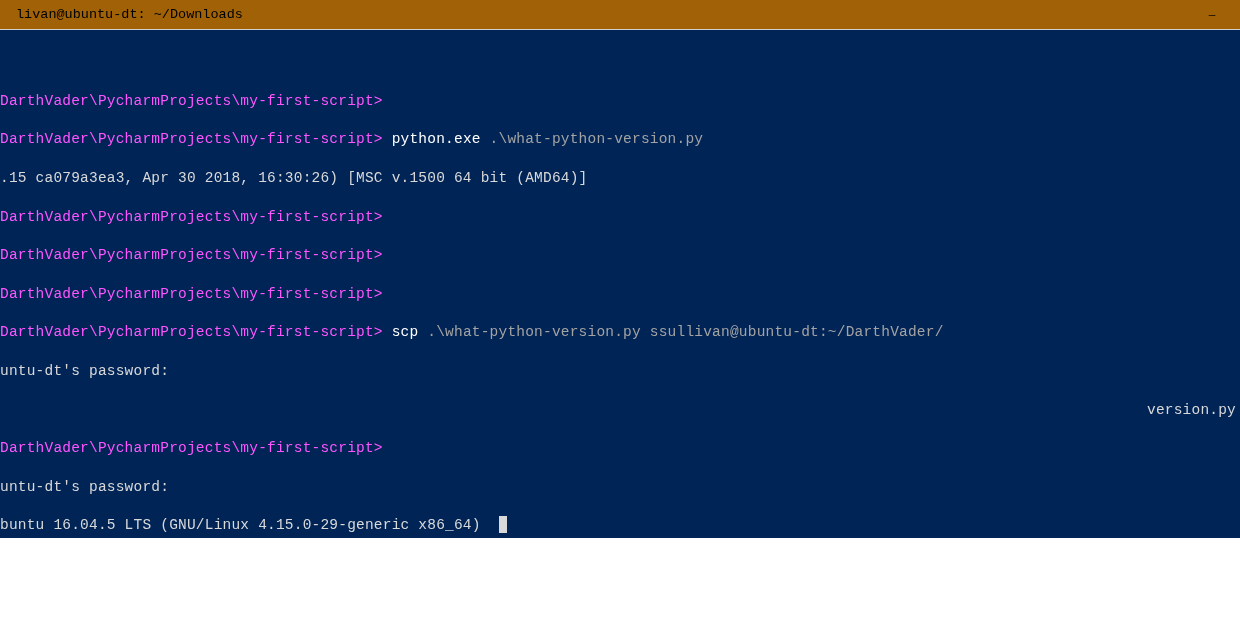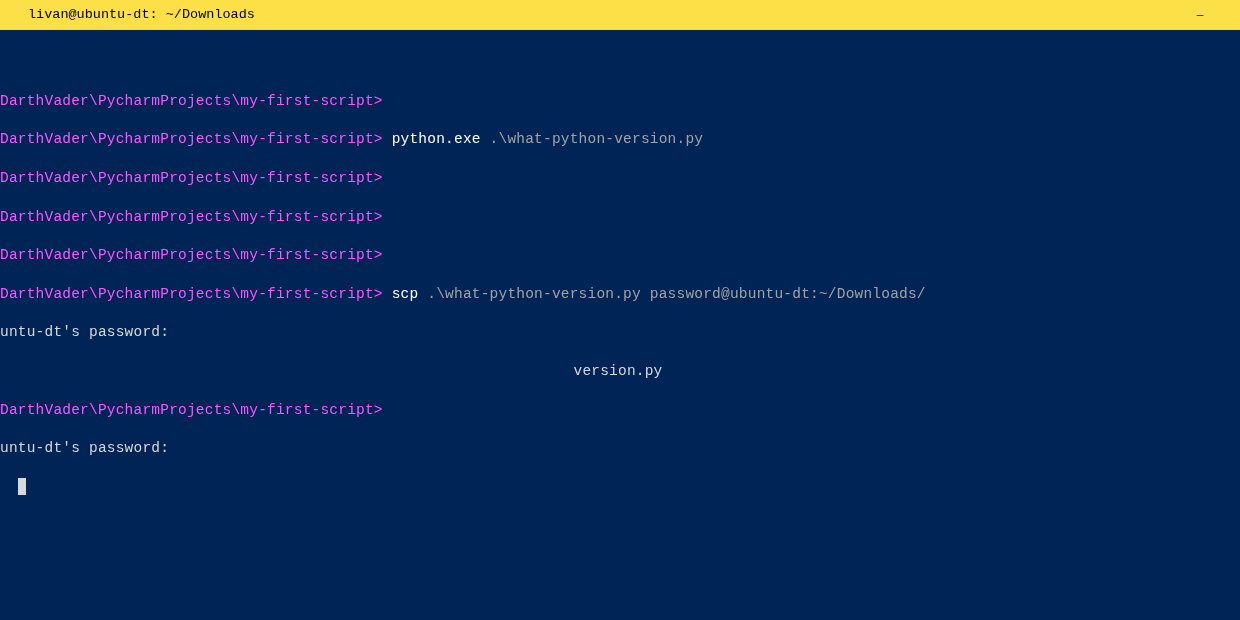--- a/index.html
+++ b/index.html
@@ -10,26 +10,26 @@
     body {
       width: 1240px;
       height: 620px;
       font-family: Consolas, 'Courier New', monospace;
       font-size: 14.5px;
       background: #fff;
       overflow: hidden;
     }
     .titlebar {
       height: 30px;
-      background: #fde047;
+      background: #a16207;
       border-bottom: 1px solid #d0d0d0;
       display: flex;
       align-items: center;
       justify-content: space-between;
-      padding: 0 26px;
+      padding: 0 14px;
       color: #000;
     }
     .title-text {
       font-size: 13.5px;
       padding-left: 2px;
     }
     .win-controls {
       display: flex;
       gap: 20px;
       align-items: center;
@@ -38,21 +38,21 @@
       width: 28px;
       height: 20px;
       display: flex;
       align-items: center;
       justify-content: center;
       font-size: 11px;
       color: #000;
       cursor: pointer;
     }
     .terminal {
-      height: 590px;
+      height: 508px;
       background: #012456;
       color: #d9d9d9;
       padding: 4px 4px 12px 0;
       line-height: 19.3px;
       white-space: pre;
       overflow: hidden;
       letter-spacing: 0.2px;
     }
     .line {
       min-height: 19.3px;
@@ -81,29 +81,30 @@
   <span class="title-text">livan@ubuntu-dt: ~/Downloads</span>
   <div class="win-controls">
     <span class="win-btn">—</span>
   </div>
 </div>
 
 <div class="terminal">
 <div class="line"></div>
 <div class="line"><span class="path-prompt">DarthVader\PycharmProjects\my-first-script&gt;</span></div>
 <div class="line"><span class="path-prompt">DarthVader\PycharmProjects\my-first-script&gt;</span><span class="cmd-yellow"> python.exe</span><span class="cmd-cyan"> .\what-python-version.py</span></div>
+<div class="line"><span>.15 ca079a3ea3, Apr 30 2018, 16:30:26) [MSC v.1500 64 bit (AMD64)]</span></div>
 <div class="line"><span class="path-prompt">DarthVader\PycharmProjects\my-first-script&gt;</span></div>
 <div class="line"><span class="path-prompt">DarthVader\PycharmProjects\my-first-script&gt;</span></div>
 <div class="line"><span class="path-prompt">DarthVader\PycharmProjects\my-first-script&gt;</span></div>
-<div class="line"><span class="path-prompt">DarthVader\PycharmProjects\my-first-script&gt;</span><span class="cmd-yellow"> scp</span><span class="cmd-cyan"> .\what-python-version.py password@ubuntu-dt:~/Downloads/</span></div>
+<div class="line"><span class="path-prompt">DarthVader\PycharmProjects\my-first-script&gt;</span><span class="cmd-yellow"> scp</span><span class="cmd-cyan"> .\what-python-version.py ssullivan@ubuntu-dt:~/DarthVader/</span></div>
 <div class="line"><span>untu-dt's password:</span></div>
-<div class="line" style="display:flex;justify-content:center;"><span>version.py</span></div>
+<div class="line" style="display:flex;justify-content:flex-end;"><span>version.py</span></div>
 <div class="line"><span class="path-prompt">DarthVader\PycharmProjects\my-first-script&gt;</span></div>
 <div class="line"><span>untu-dt's password:</span></div>
-<div class="line">  <span class="cursor-block"></span></div>
+<div class="line"><span>buntu 16.04.5 LTS (GNU/Linux 4.15.0-29-generic x86_64)</span>  <span class="cursor-block"></span></div>
 <div class="line"></div>
 
 
 
 
 
 
 
 
 

